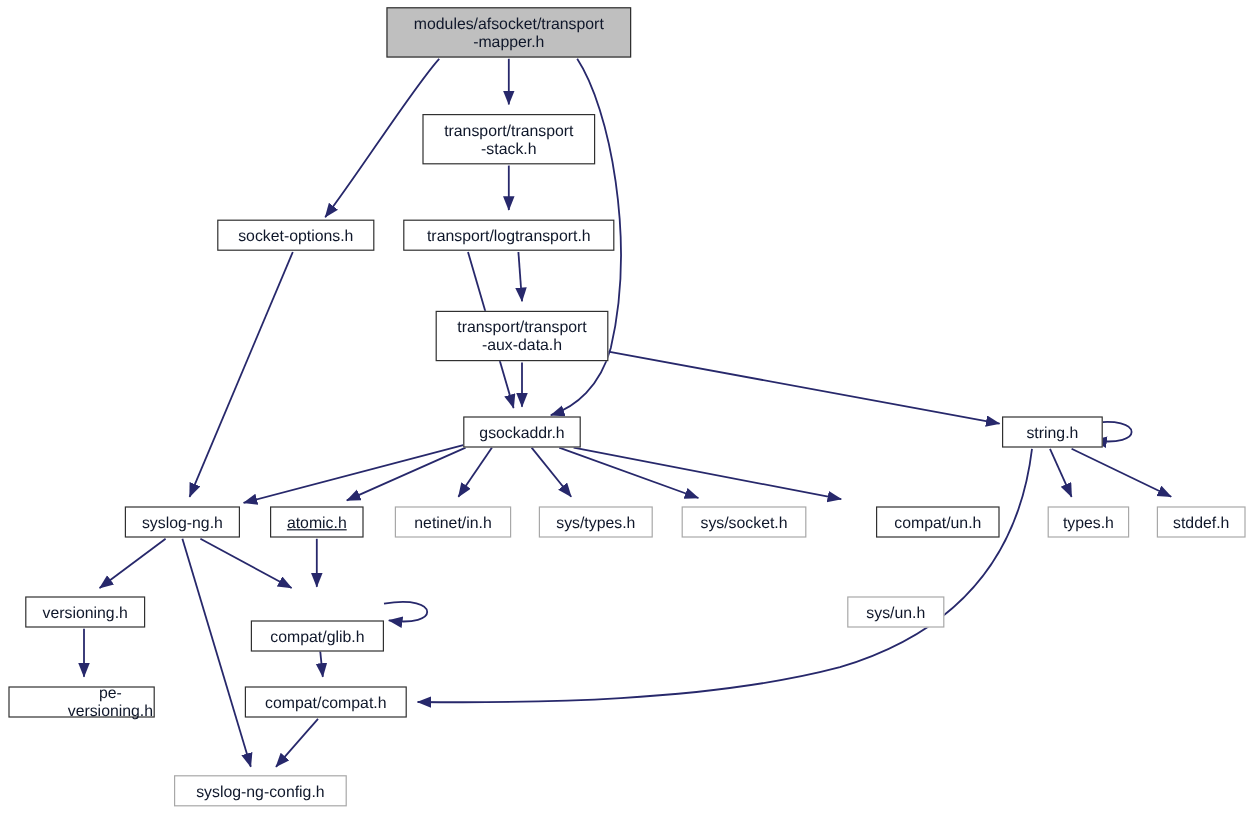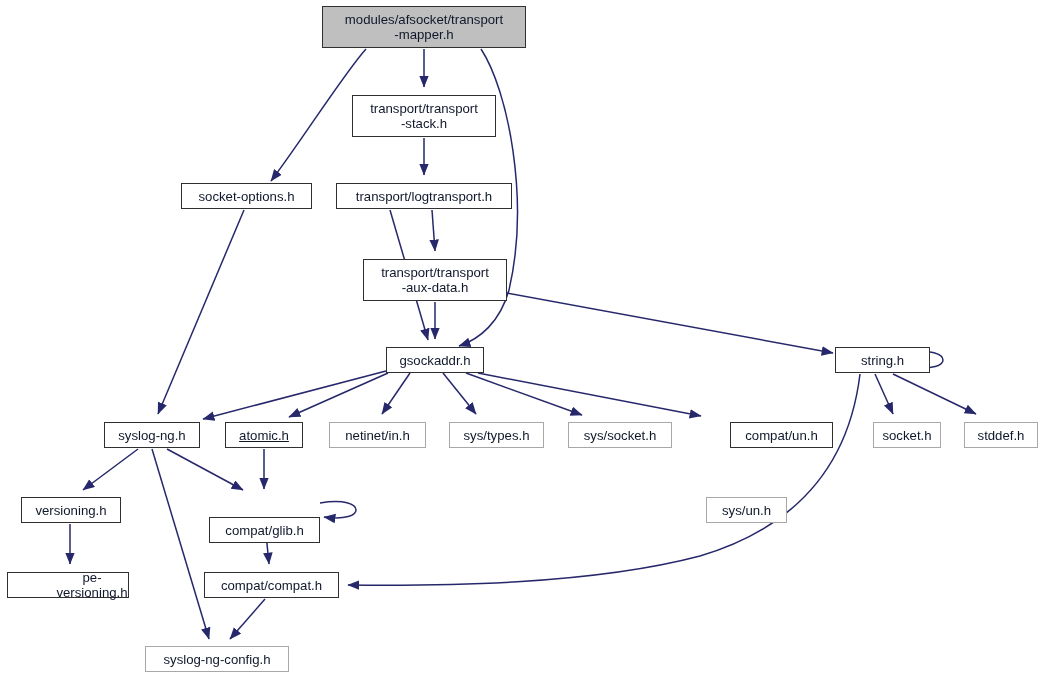--- a/index.html
+++ b/index.html
@@ -92,28 +92,28 @@
   <div id="node-layer">
       <div class="node root" style="left: 322px; top: 6px; width: 204px; height: 42px;">modules/afsocket/transport
 -mapper.h</div>
       <div class="node strong" style="left: 352px; top: 95px; width: 144px; height: 42px;">transport/transport
 -stack.h</div>
       <div class="node strong" style="left: 181px; top: 183px; width: 131px; height: 26px;">socket-options.h</div>
       <div class="node strong" style="left: 336px; top: 183px; width: 176px; height: 26px;">transport/logtransport.h</div>
       <div class="node strong" style="left: 363px; top: 259px; width: 144px; height: 42px;">transport/transport
 -aux-data.h</div>
       <div class="node strong" style="left: 386px; top: 347px; width: 98px; height: 26px;">gsockaddr.h</div>
-      <div class="node strong" style="left: 835px; top: 347px; width: 95px; height: 26px;">string.h</div>
+      <div class="node strong" style="left: 835px; top: 347px; width: 84px; height: 26px;">string.h</div>
       <div class="node strong" style="left: 104px; top: 422px; width: 96px; height: 26px;">syslog-ng.h</div>
       <div class="node strong" style="left: 225px; top: 422px; width: 78px; height: 26px; text-decoration: underline;">atomic.h</div>
       <div class="node" style="left: 329px; top: 422px; width: 97px; height: 26px;">netinet/in.h</div>
       <div class="node" style="left: 449px; top: 422px; width: 95px; height: 26px;">sys/types.h</div>
       <div class="node" style="left: 568px; top: 422px; width: 104px; height: 26px;">sys/socket.h</div>
       <div class="node strong" style="left: 730px; top: 422px; width: 103px; height: 26px;">compat/un.h</div>
-      <div class="node" style="left: 873px; top: 422px; width: 68px; height: 26px;">socket.h</div>
+      <div class="node" style="left: 873px; top: 422px; width: 68px; height: 26px;">types.h</div>
       <div class="node" style="left: 964px; top: 422px; width: 74px; height: 26px;">stddef.h</div>
       <div class="node strong" style="left: 21px; top: 497px; width: 100px; height: 26px;">versioning.h</div>
       <div class="node strong" style="left: 209px; top: 497px; width: 111px; height: 26px; margin-top: 20px;">compat/glib.h</div>
       <div class="node" style="left: 706px; top: 497px; width: 81px; height: 26px;">sys/un.h</div>
       <div class="node strong" style="left: 7px; top: 572px; width: 122px; height: 26px; padding-left: 48px;">pe-versioning.h</div>
       <div class="node strong" style="left: 204px; top: 572px; width: 135px; height: 26px;">compat/compat.h</div>
       <div class="node" style="left: 145px; top: 646px; width: 144px; height: 26px;">syslog-ng-config.h</div>
     </div>
 
 </div>

